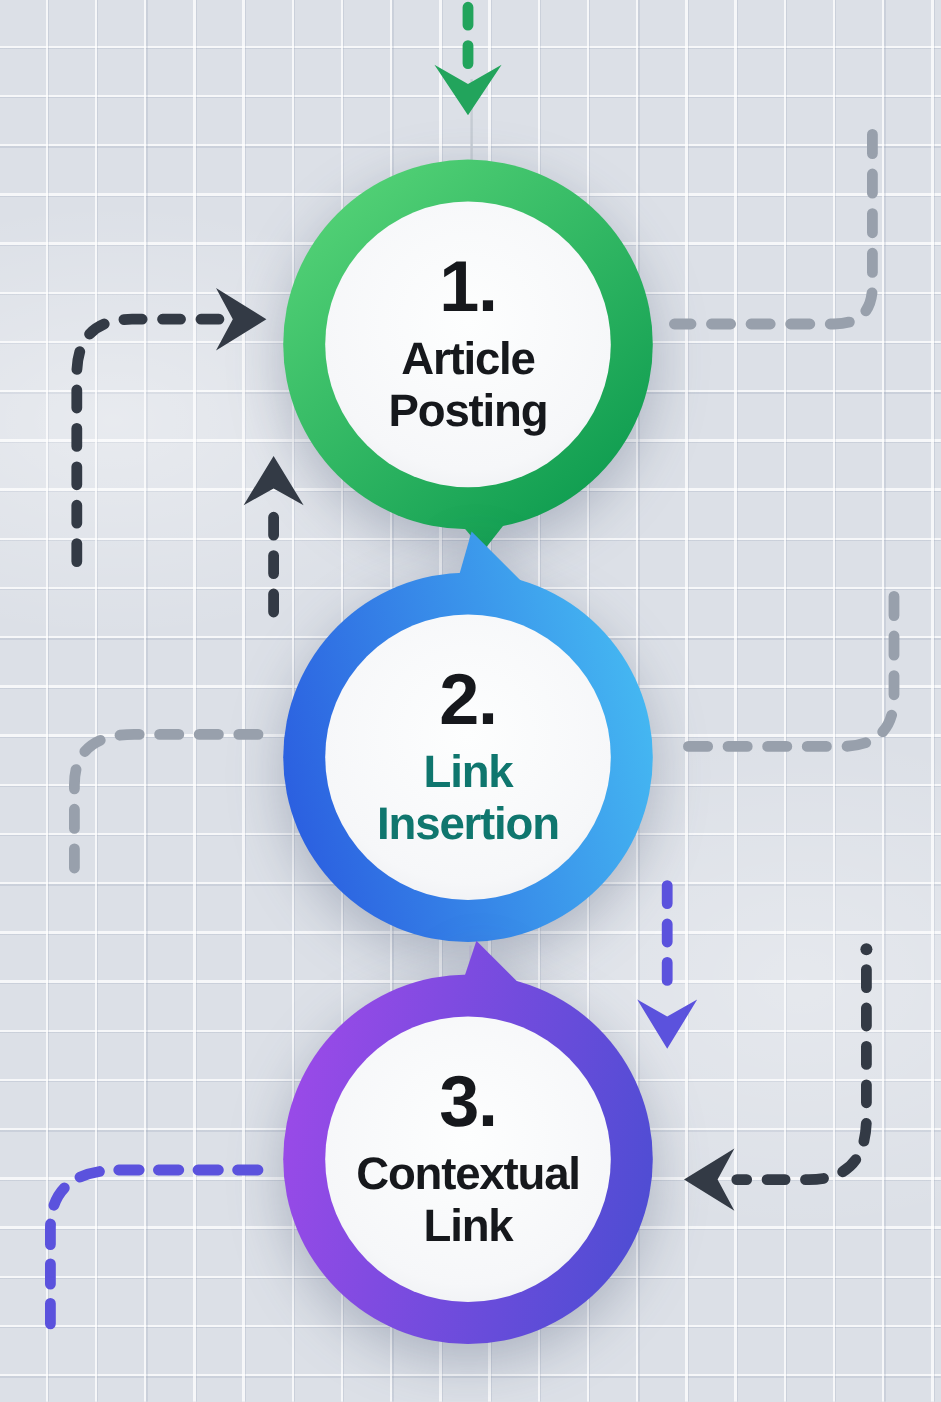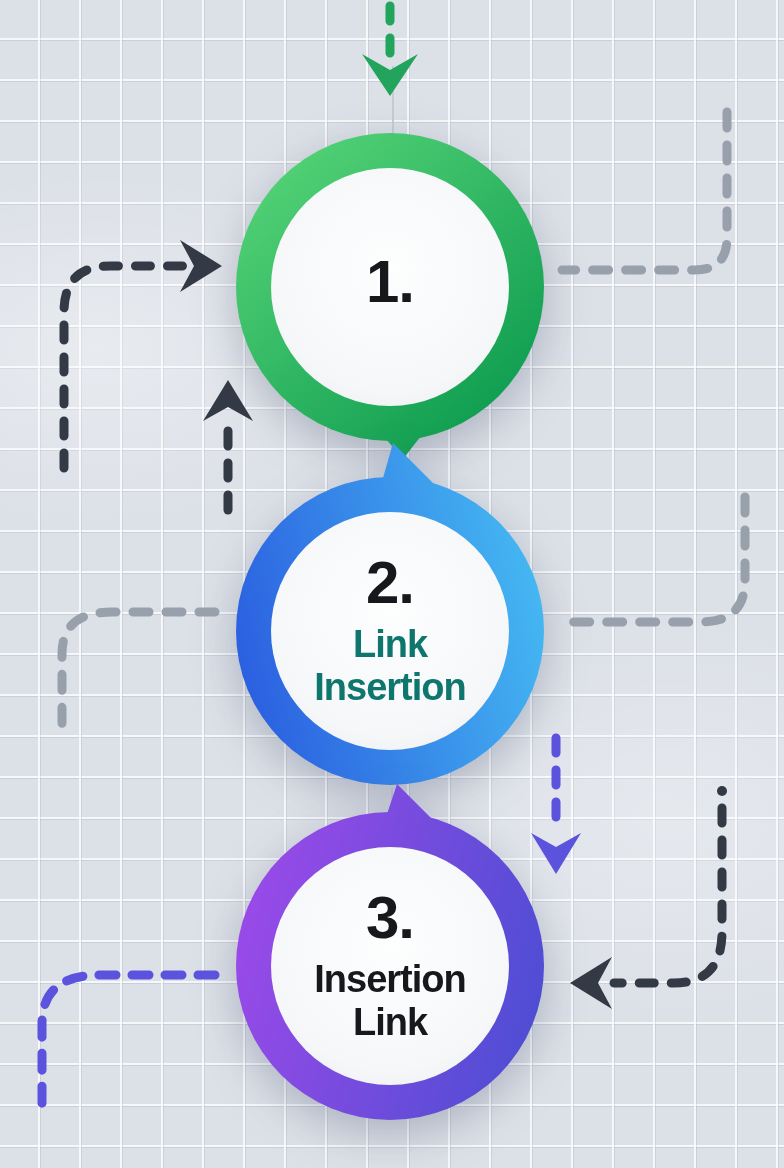--- a/index.html
+++ b/index.html
@@ -48,20 +48,21 @@
         <stop offset="0.8" stop-color="#f6f7f9"></stop>
         <stop offset="1" stop-color="#edeff2"></stop>
       </radialGradient>
     </defs>
     <polygon points="100,240 250,240 178,332" fill="url(#g1)"></polygon>
     <circle cx="165" cy="160" r="154" fill="url(#g1)"></circle>
     <circle cx="165" cy="160" r="119" fill="url(#rg)"></circle>
   </svg>
   <div class="txt t1">
     <div class="num" style="color: rgb(22, 24, 28);">1.</div>
+    <div class="lbl" style="color: rgb(22, 24, 28);">Article Posting</div>
   </div>
 </div>
 
 <div class="badge" style="left:225px;top:431px;">
   <svg width="330" height="370" viewBox="0 0 330 370">
     <defs>
       <linearGradient id="g2" gradientUnits="userSpaceOnUse" x1="10" y1="230" x2="320" y2="150">
         <stop offset="0" stop-color="#2b5fe0"></stop>
         <stop offset="1" stop-color="#45b9f2"></stop>
       </linearGradient>
@@ -83,21 +84,21 @@
         <stop offset="0" stop-color="#9a4ae8"></stop>
         <stop offset="1" stop-color="#4e4dd3"></stop>
       </linearGradient>
     </defs>
     <polygon points="150,84 172,18 246,92" fill="url(#g3)"></polygon>
     <circle cx="165" cy="200" r="154" fill="url(#g3)"></circle>
     <circle cx="165" cy="200" r="119" fill="url(#rg)"></circle>
   </svg>
   <div class="txt t2">
     <div class="num" style="color: rgb(22, 24, 28);">3.</div>
-    <div class="lbl" style="color: rgb(22, 24, 28);">Insertion Link</div>
+    <div class="lbl" style="color: rgb(22, 24, 28);">Contextual Link</div>
   </div>
 </div>
 
 <svg class="overlay" width="784" height="1168">
 
   <g>
     <path d="M390 6 L390 58" fill="none" stroke-width="9" stroke-linecap="round" stroke-dasharray="15 17" stroke="#22a45c"></path>
     <polygon points="390,96 362,54 390,70 418,54" fill="#22a45c"></polygon>
   </g>
 

